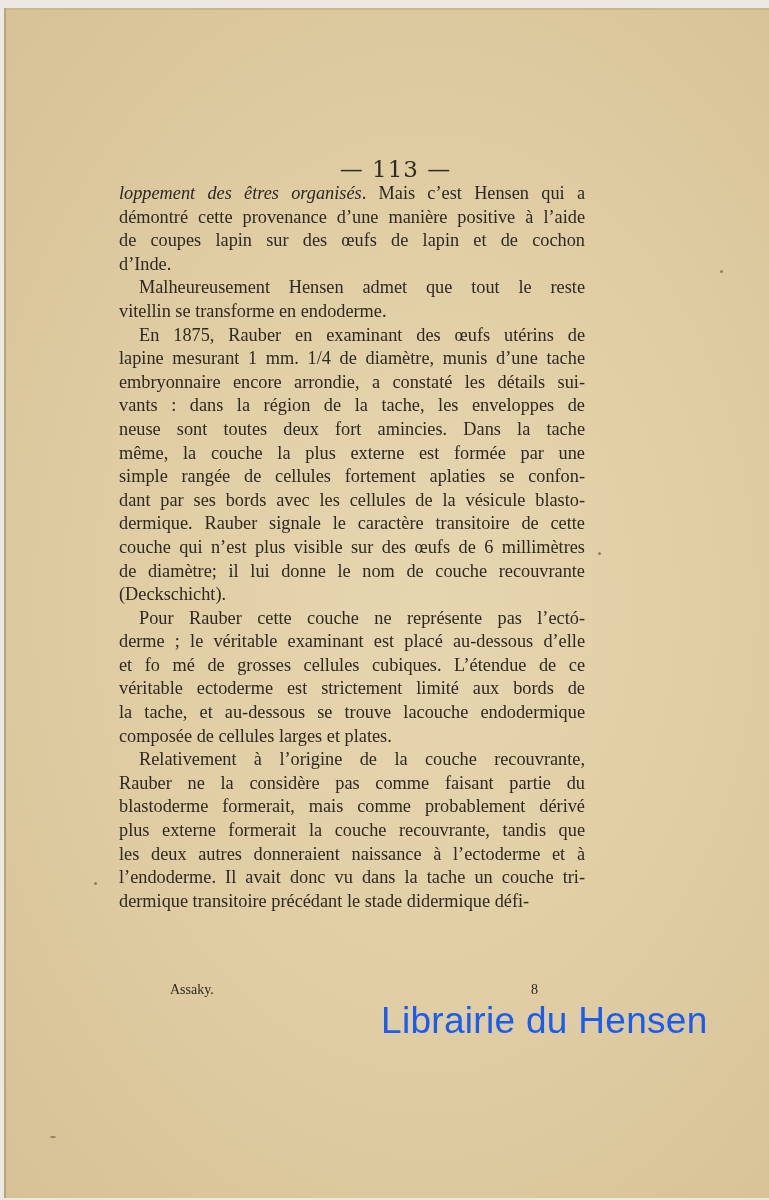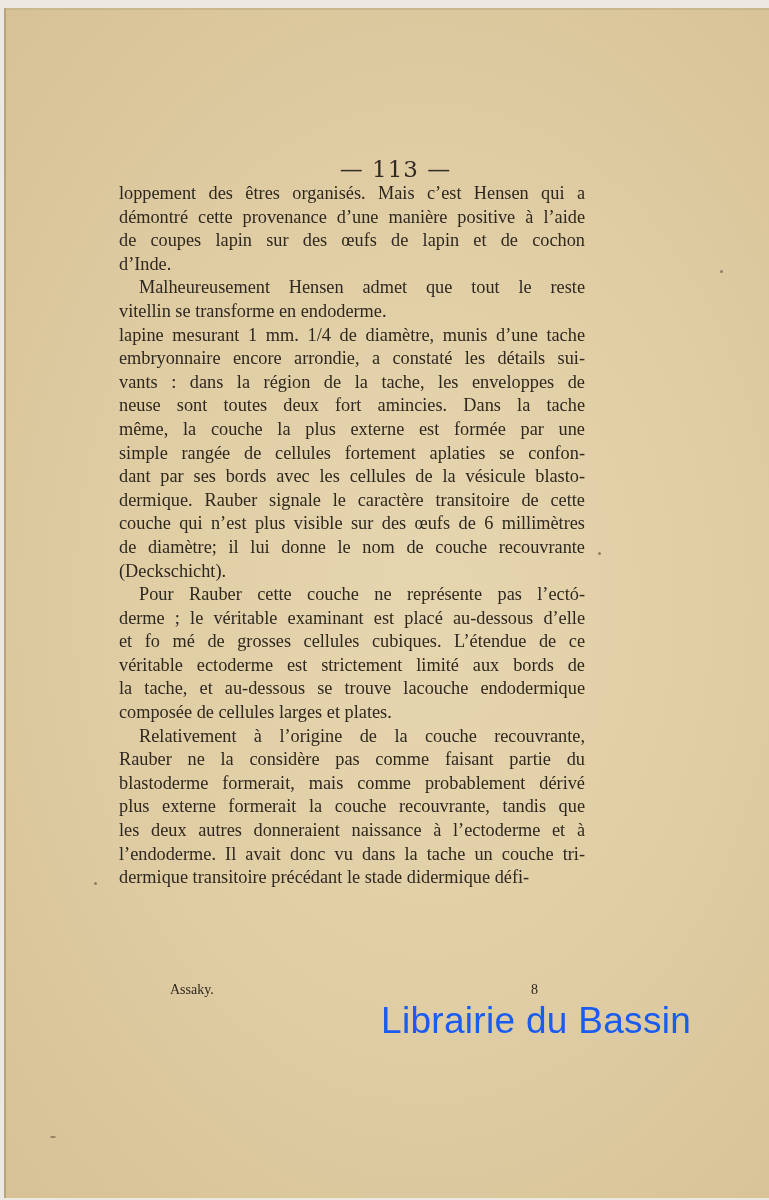--- a/index.html
+++ b/index.html
@@ -24,21 +24,21 @@
     position: absolute; left: 113px; top: 174px; width: 466px;
     font-family: "Liberation Serif", serif; font-size: 18.3px; line-height: 23.6px;
     color: #2e2820;
   }
   .line {
     display: block; white-space: nowrap; text-align: justify; text-align-last: justify;
     height: 23.6px;
   }
   .line.last { text-align-last: left; }
   .line.indent { padding-left: 20px; }
-  .italic { }
+  .italic { font-style: italic; }
   .footer {
     position: absolute; top: 974px; left: 164px; width: 380px;
     font-family: "Liberation Serif", serif; font-size: 14px; color: #2e2820;
   }
   .footer .sig { position: absolute; left: 0; top: 0; }
   .footer .num { position: absolute; right: 12px; top: 0; }
   .watermark {
     position: absolute; left: 381px; top: 1000px;
     font-family: "Liberation Sans", sans-serif; font-size: 37px;
     color: #1a5cf0; letter-spacing: 0.3px;
@@ -51,20 +51,21 @@
 <div class="page">
   <div class="page-number">— 113 —</div>
 
   <div class="body-text" id="body-text">
       <span class="line"><span class="italic">loppement des êtres organisés</span><span>. Mais c’est Hensen qui a</span></span>
       <span class="line"><span>démontré cette provenance d’une manière positive à l’aide</span></span>
       <span class="line"><span>de coupes lapin sur des œufs de lapin et de cochon</span></span>
       <span class="line last"><span>d’Inde.</span></span>
       <span class="line indent"><span>Malheureusement Hensen admet que tout le reste</span></span>
       <span class="line last"><span>vitellin se transforme en endoderme.</span></span>
+      <span class="line indent"><span>En 1875, Rauber en examinant des œufs utérins de</span></span>
       <span class="line"><span>lapine mesurant 1 mm. 1/4 de diamètre, munis d’une tache</span></span>
       <span class="line"><span>embryonnaire encore arrondie, a constaté les détails sui-</span></span>
       <span class="line"><span>vants : dans la région de la tache, les enveloppes de</span></span>
       <span class="line"><span>neuse sont toutes deux fort amincies. Dans la tache</span></span>
       <span class="line"><span>même, la couche la plus externe est formée par une</span></span>
       <span class="line"><span>simple rangée de cellules fortement aplaties se confon-</span></span>
       <span class="line"><span>dant par ses bords avec les cellules de la vésicule blasto-</span></span>
       <span class="line"><span>dermique. Rauber signale le caractère transitoire de cette</span></span>
       <span class="line"><span>couche qui n’est plus visible sur des œufs de 6 millimètres</span></span>
       <span class="line"><span>de diamètre; il lui donne le nom de couche recouvrante</span></span>
@@ -88,13 +89,13 @@
     <span class="sig">Assaky.</span>
     <span class="num">8</span>
   </div>
 
   <span class="speck" style="left:714px;top:262px;"></span>
   <span class="speck" style="left:592px;top:544px;"></span>
   <span class="speck" style="left:88px;top:874px;"></span>
   <span class="speck" style="left:44px;top:1128px;width:6px;height:2px;"></span>
 </div>
 
-<div class="watermark">Librairie du Bassin</div>
+<div class="watermark">Librairie du Hensen</div>
 
 </body></html>

